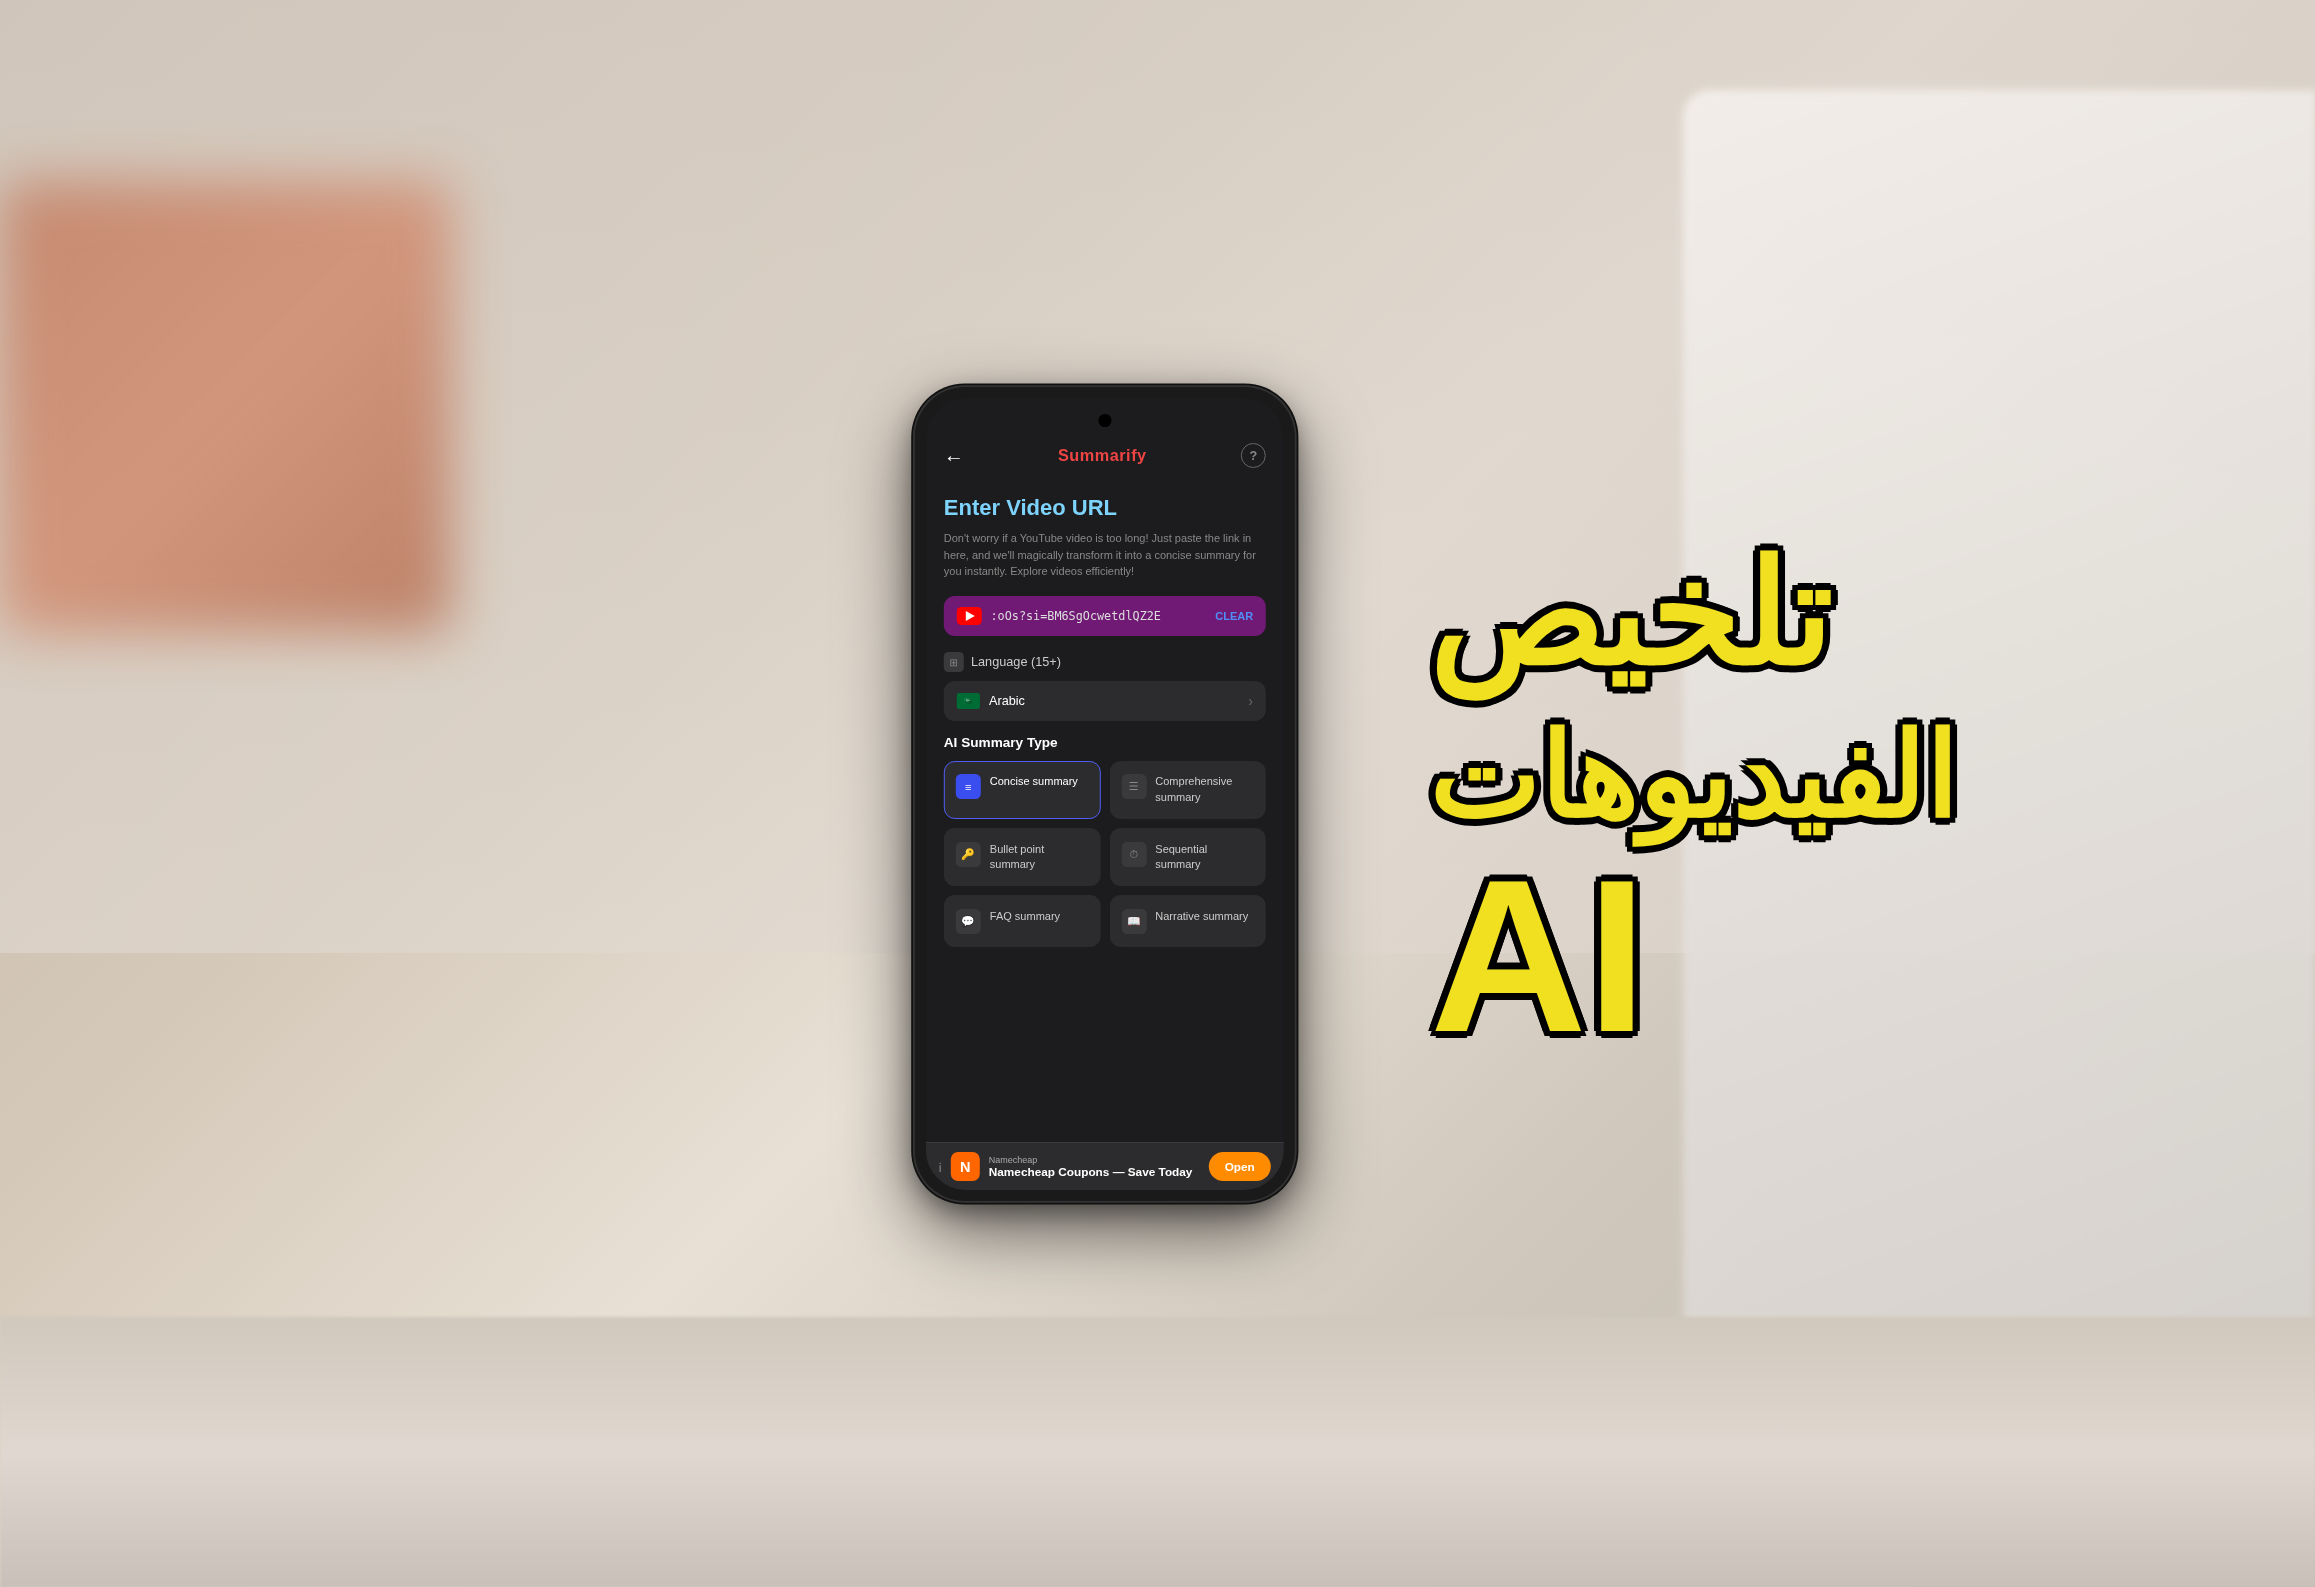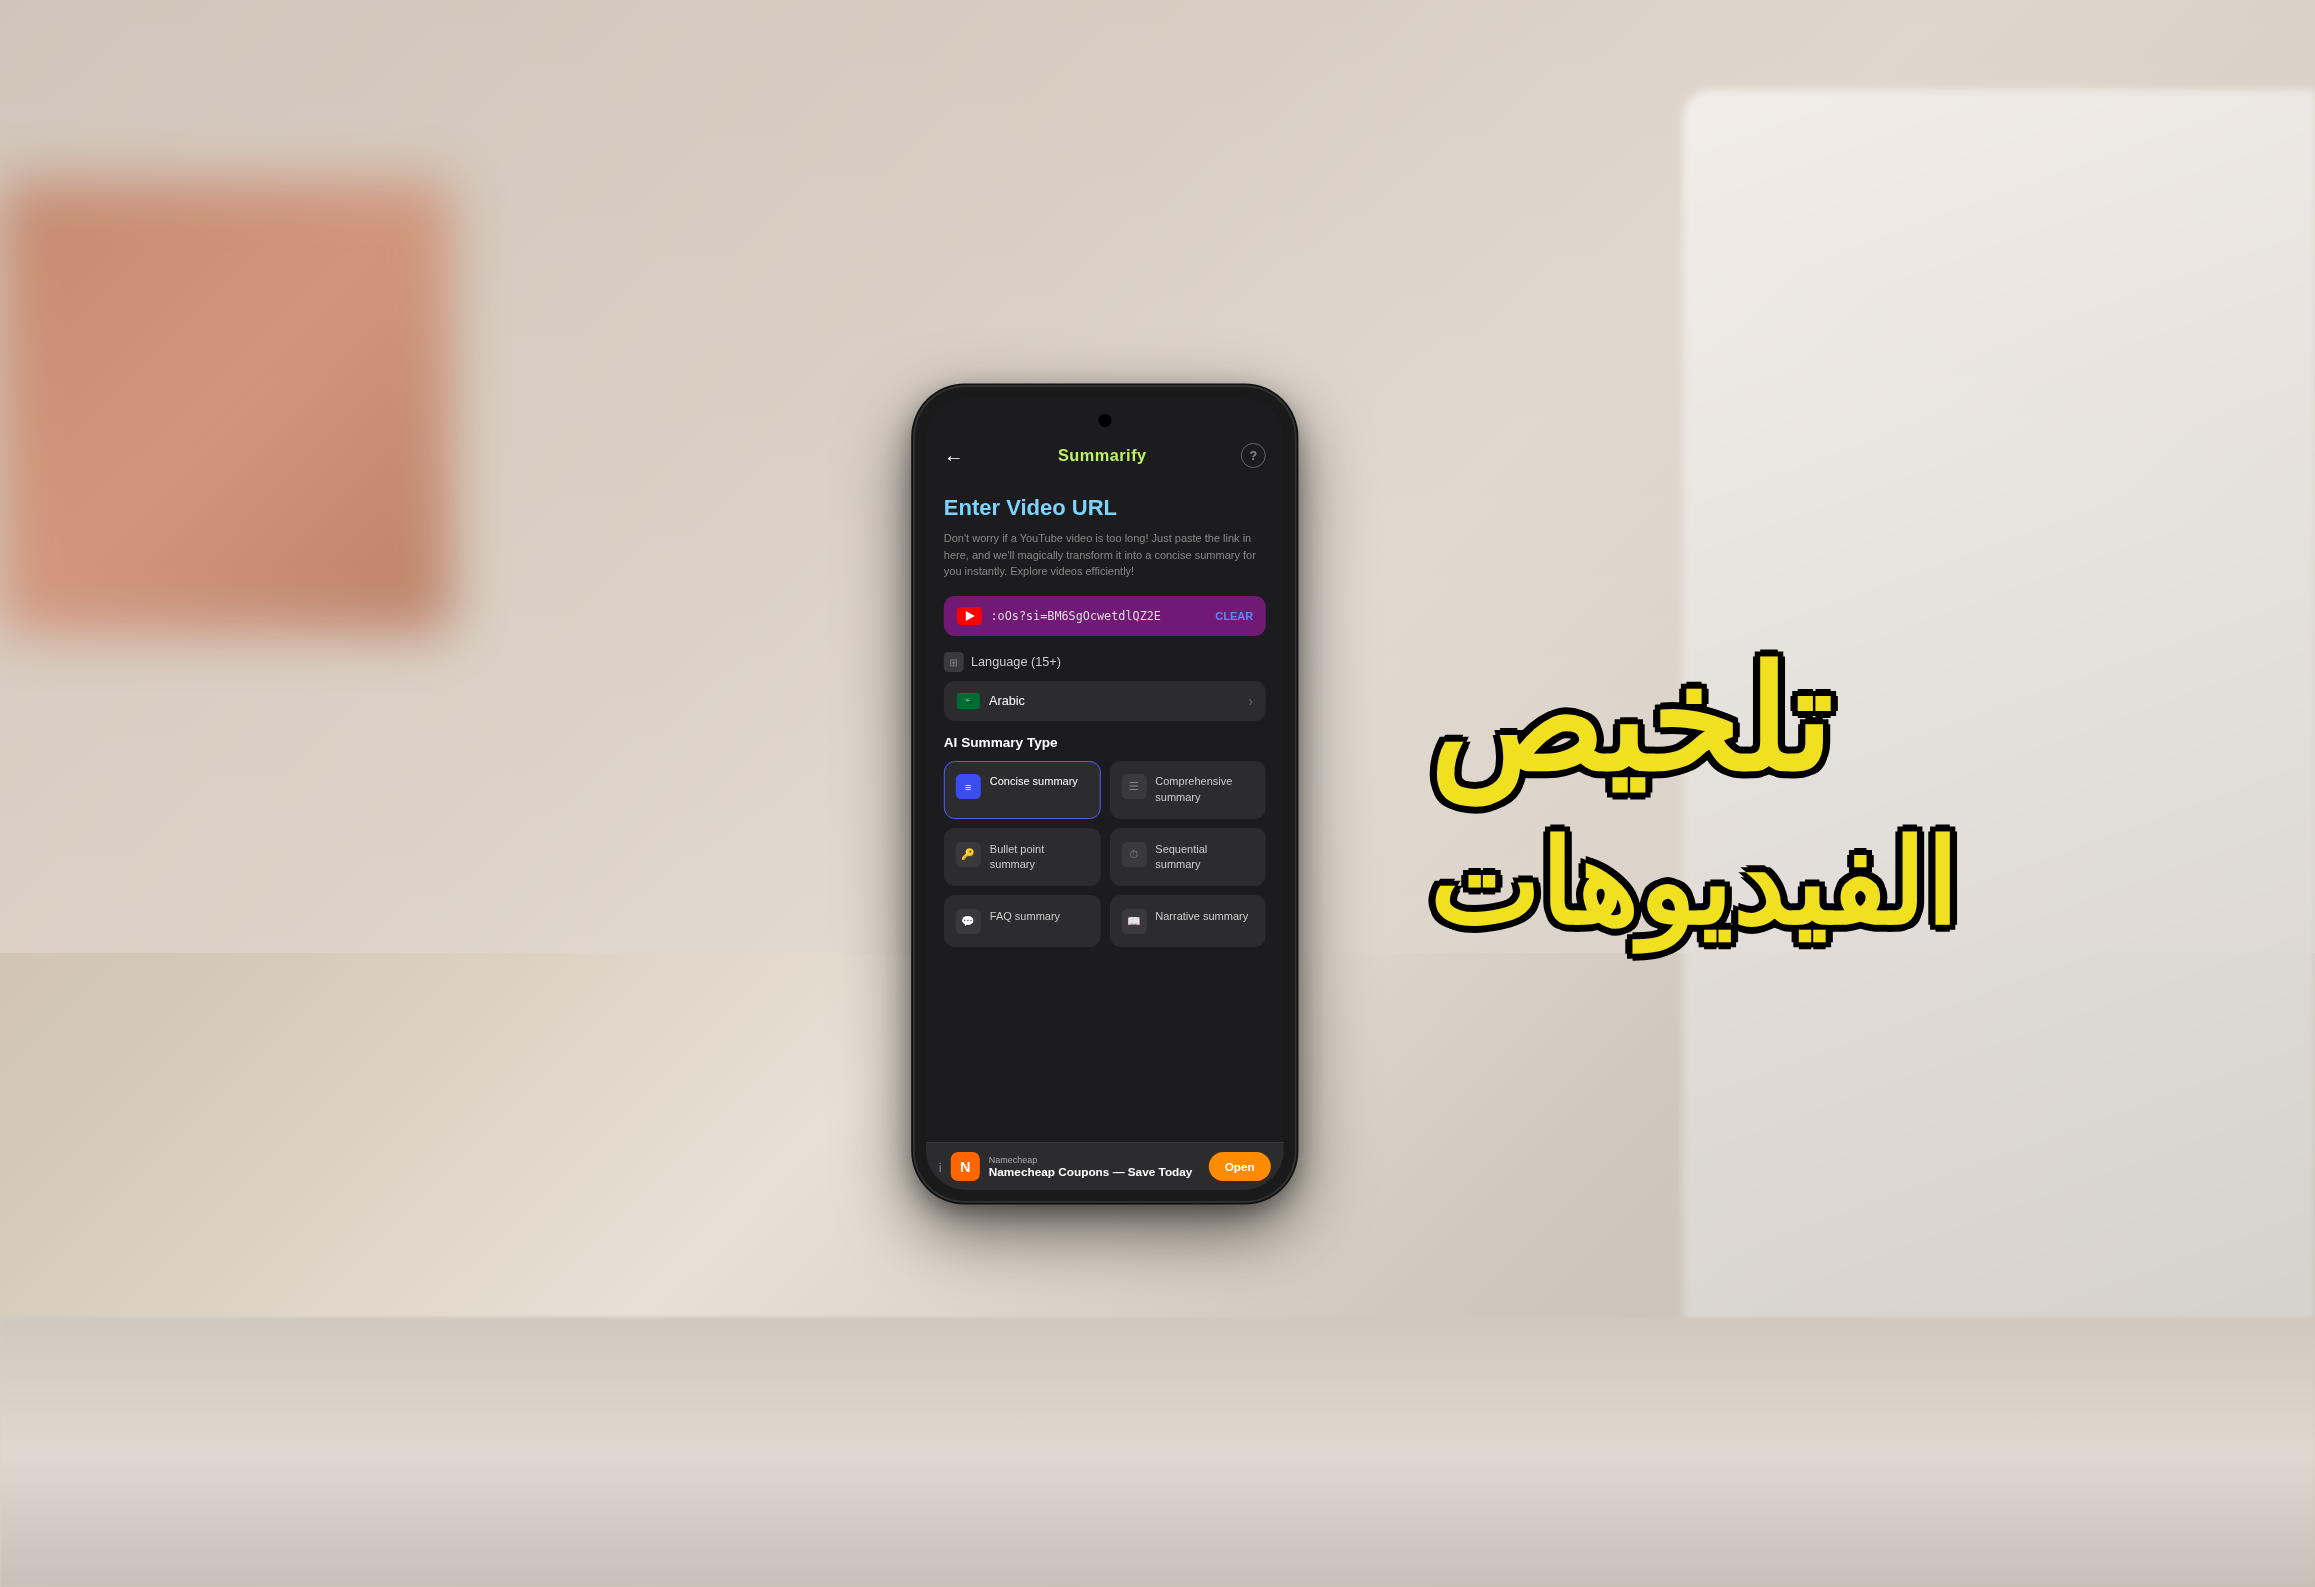--- a/index.html
+++ b/index.html
@@ -132,21 +132,21 @@
       padding: 0 18px 13.6px 18px;
     }
 
     .back-btn {
       color: #fff;
       font-size: 20px;
       cursor: pointer;
     }
 
     .app-title {
-      color: #bef264;
+      color: #ef4444;
       font-size: 16.3px;
       font-weight: 600;
       letter-spacing: 0.5px;
     }
 
     .help-btn {
       width: 25px;
       height: 25px;
       border: 1.8px solid #666;
       border-radius: 50%;
@@ -603,14 +603,15 @@
         </div>
 
       </div>
     </div>
   </div>
 </div>
 
 <div class="arabic-overlay">
   <div class="arabic-line large">تلخيص</div>
   <div class="arabic-line medium">الفيديوهات</div>
+  <div class="arabic-line ai-text">AI</div>
 </div>
 
 
 </body></html>

